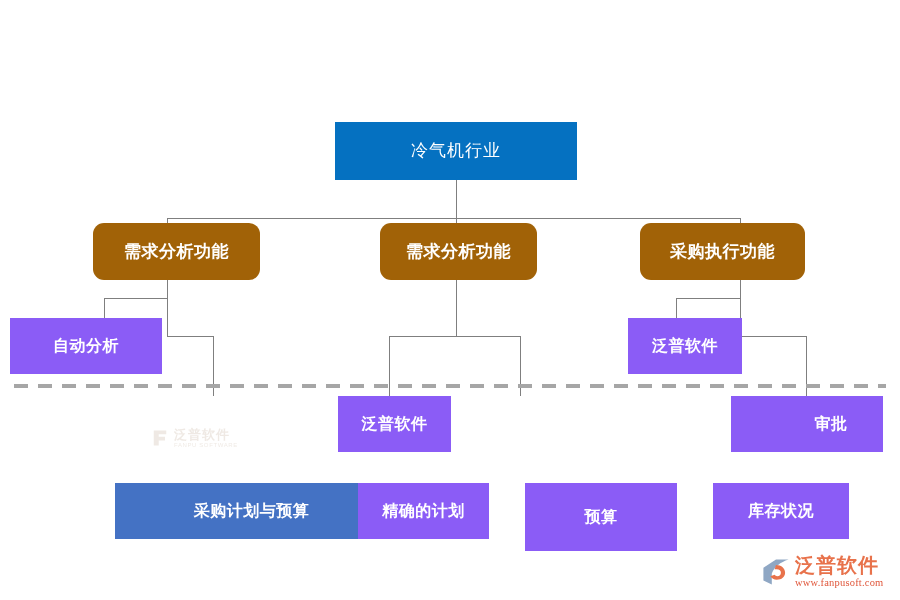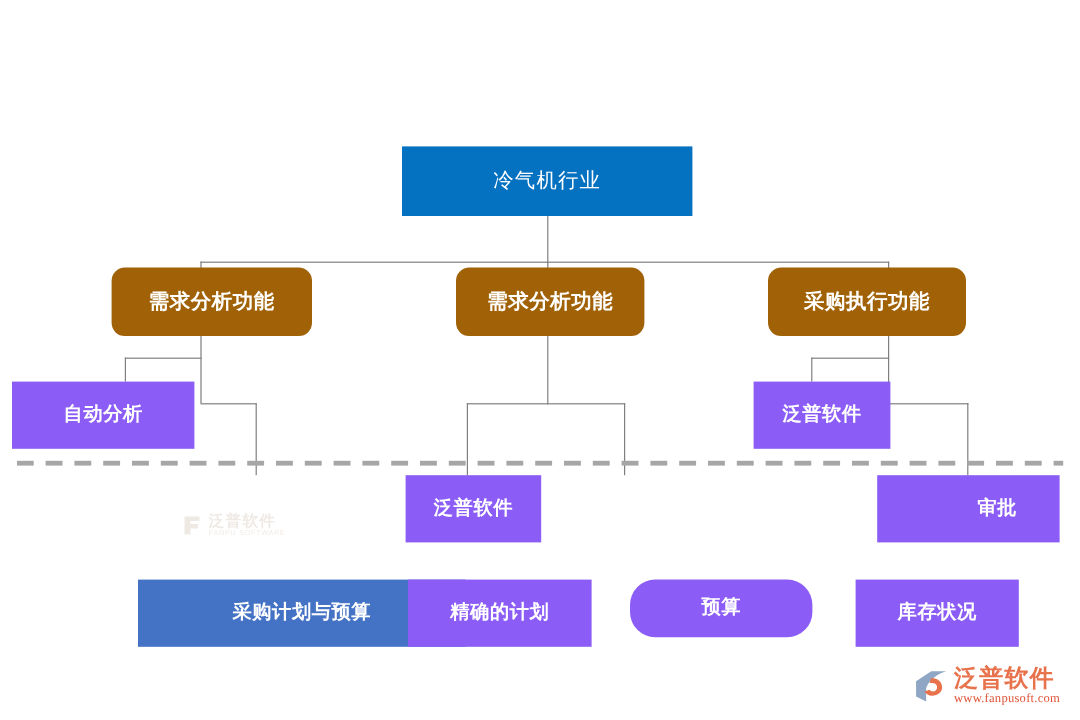--- a/index.html
+++ b/index.html
@@ -212,22 +212,22 @@
   <div class="node level2" style="left:380px; top:223px; width:157px; height:57px;">需求分析功能</div>
   <div class="node level2" style="left:640px; top:223px; width:165px; height:57px;">采购执行功能</div>
 
   <div class="node gray" style="left:10px; top:318px; width:152px; height:56px;">自动分析</div>
   <div class="node gray" style="left:628px; top:318px; width:114px; height:56px;">泛普软件</div>
 
   <div class="node gray" style="left:338px; top:396px; width:113px; height:56px;">泛普软件</div>
   <div class="node gray" style="left:731px; top:396px; width:152px; height:56px;padding-left:48px;">审批</div>
 
   <div class="node blue" style="left:95px; top:483px; width:273px; height:56px;margin-left:20px;">采购计划与预算</div>
-  <div class="node gray" style="left:340px; top:483px; width:153px; height:56px;">精确的计划</div>
-  <div class="node gray" style="left:525px; top:483px; width:152px; height:48px;border-radius:21px;">预算</div>
+  <div class="node gray" style="left:358px; top:483px; width:131px; height:56px;">精确的计划</div>
+  <div class="node gray" style="left:525px; top:483px; width:152px; height:68px;">预算</div>
   <div class="node gray" style="left:713px; top:483px; width:136px; height:56px;">库存状况</div>
 
   <div id="watermark">
     <span class="wm-mark">
       <svg viewBox="0 0 32 32" width="20" height="20" aria-hidden="true">
         <path d="M6 4 L26 4 L26 10 L14 10 L14 14 L24 14 L24 20 L14 20 L14 28 L6 28 Z" fill="#cbb9a8"></path>
       </svg>
     </span>
     <span class="wm-text">
       <span class="wm-cn">泛普软件</span>

